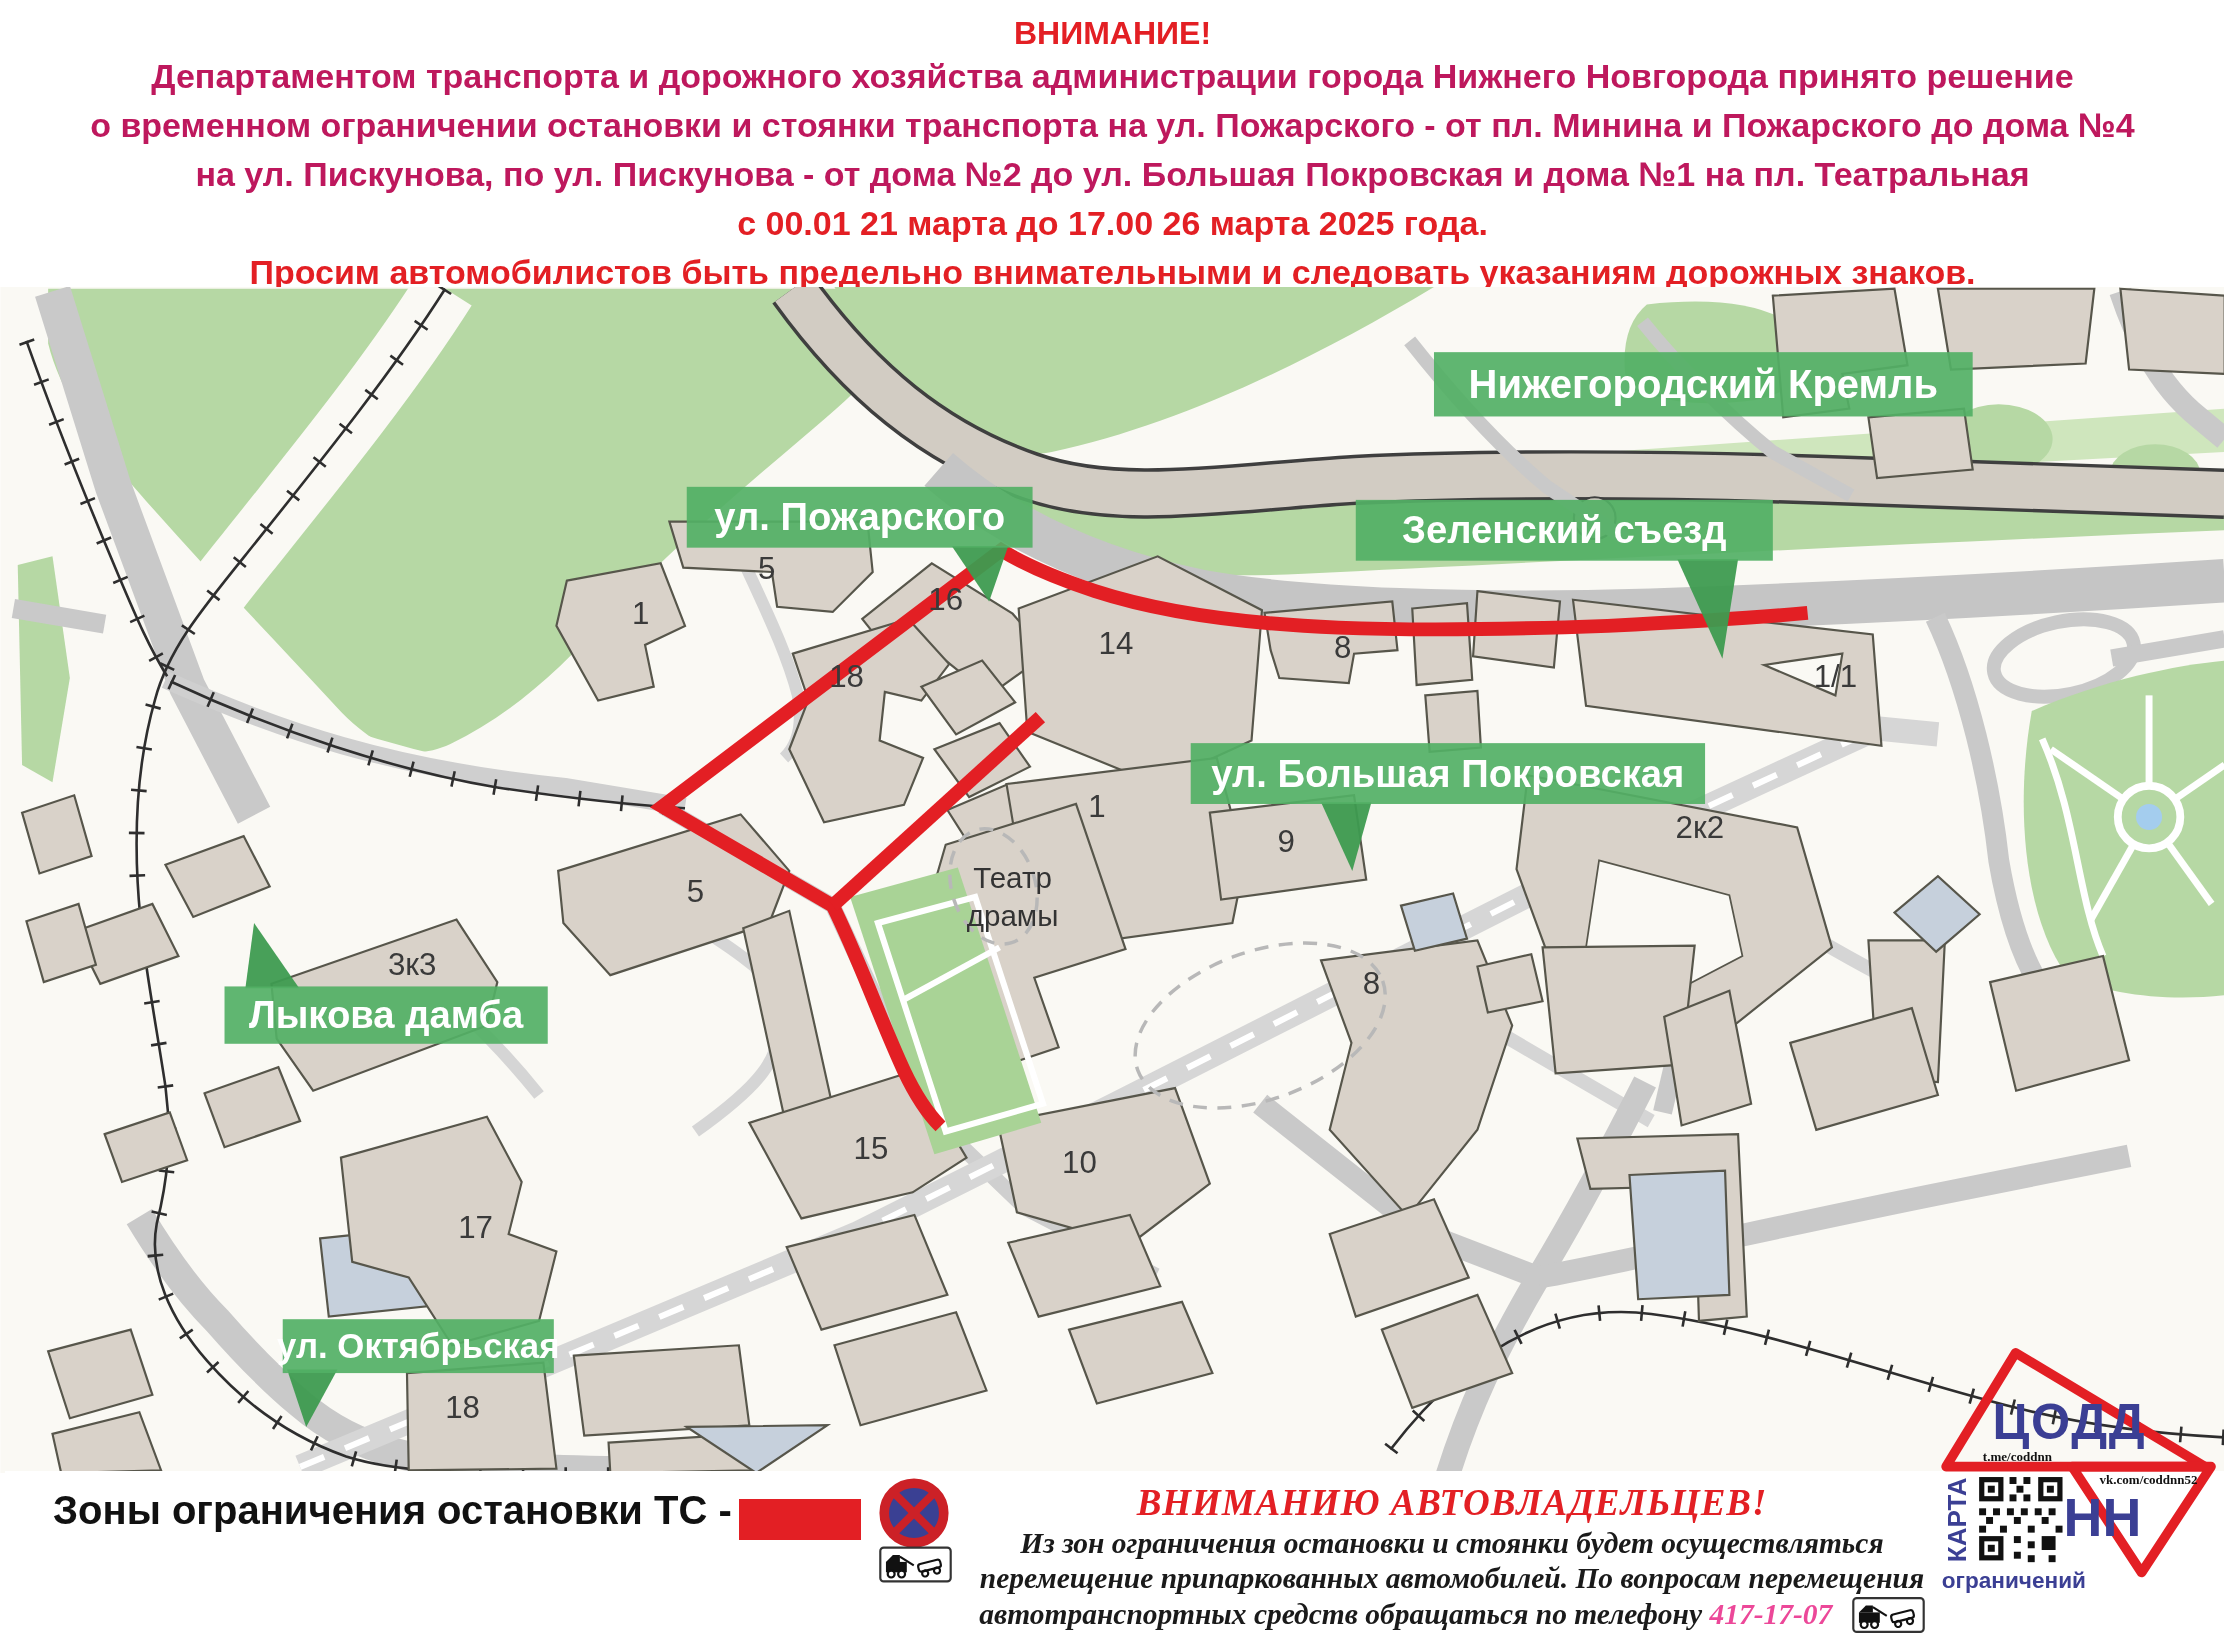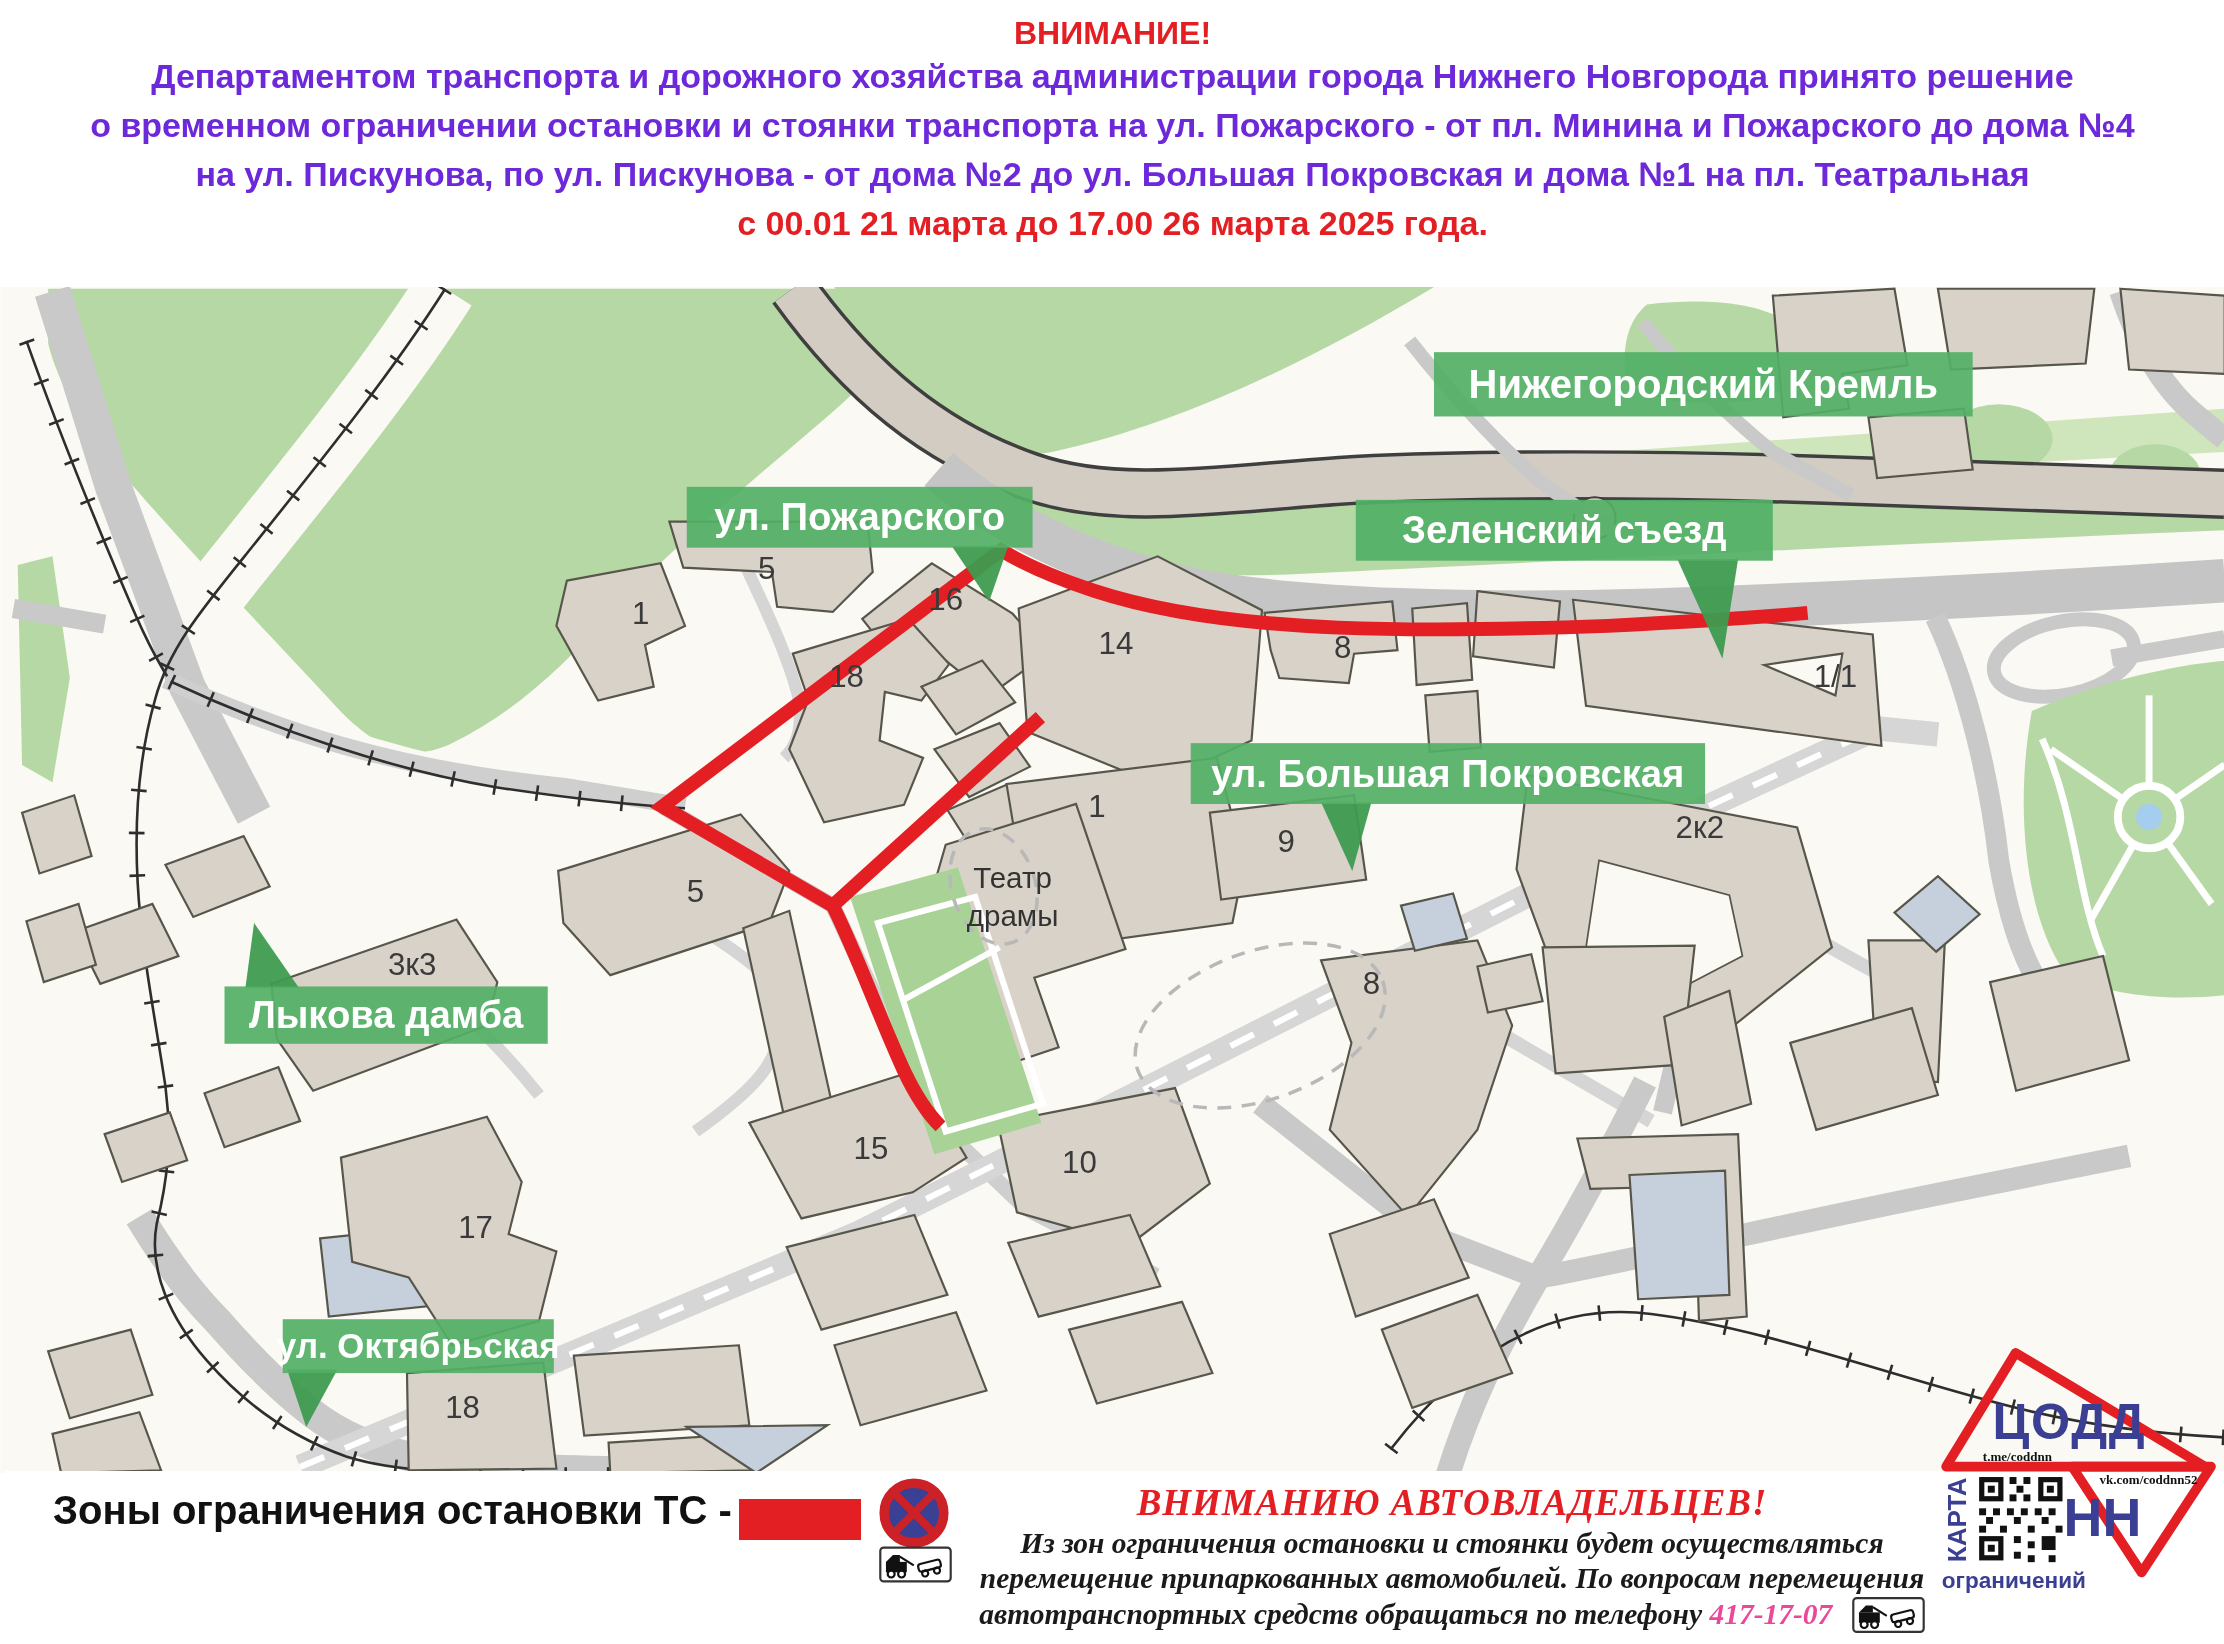--- a/index.html
+++ b/index.html
@@ -2,21 +2,21 @@
 <html style="font-size:14px"><head>
 <meta charset="utf-8">
 <style>
   html,body{margin:0;padding:0;background:#fff;}
   .poster{position:relative;width:2225px;height:1644px;background:#fff;overflow:hidden;
           font-family:"Liberation Sans",sans-serif;}
   
   .header{position:absolute;left:0;top:0;width:2225px;height:287px;text-align:center;}
   .header div{white-space:nowrap;}
   .h-title{margin-top:14px;font-size:32px;font-weight:bold;color:#e31f24;line-height:38px;}
-  .h-black{font-size:34px;font-weight:bold;color:#6d28d9;line-height:49px;}
+  .h-black{font-size:34px;font-weight:bold;color:#be185d;line-height:49px;}
   .h-red{font-size:34px;font-weight:bold;color:#e31f24;line-height:49px;}
   
   .map{position:absolute;left:0;top:287px;width:2225px;height:1186px;}
   .map svg{display:block;}
   .bld{fill:#d9d2c9;stroke:#57564b;stroke-width:2.5;}
   .bldb{fill:#c6d0dc;stroke:#57564b;stroke-width:2.5;}
   .bnum{font-family:"Liberation Sans",sans-serif;font-size:36px;fill:#3a3a3a;text-anchor:middle;}
   .banner{fill:#53b065;fill-opacity:.92;}
   .pointer{fill:#3e9b50;fill-opacity:.95;}
   .btxt{font-family:"Liberation Sans",sans-serif;font-weight:bold;fill:#fff;text-anchor:middle;}
@@ -45,20 +45,21 @@
 <body>
 
 <div class="poster">
 
   <div class="header">
     <div class="h-title">ВНИМАНИЕ!</div>
     <div class="h-black">Департаментом транспорта и дорожного хозяйства администрации города Нижнего Новгорода принято решение</div>
     <div class="h-black">о временном ограничении остановки и стоянки транспорта на ул. Пожарского - от пл. Минина и Пожарского до дома №4</div>
     <div class="h-black">на ул. Пискунова, по ул. Пискунова - от дома №2 до ул. Большая Покровская и дома №1 на пл. Театральная</div>
     <div class="h-red">с 00.01 21 марта до 17.00 26 марта 2025 года.</div>
+    <div class="h-red">Просим автомобилистов быть предельно внимательными и следовать указаниям дорожных знаков.</div>
   </div>
 
   <div class="map">
   <svg width="2225" height="1186" viewBox="0 330 2560 1365">
     <rect x="0" y="330" width="2560" height="1365" fill="#faf9f4"></rect>
 
     <g>
       <path d="M55,332 L1040,332 C1050,390 1000,440 925,502 C845,570 765,638 700,708 C645,770 588,822 518,856 C470,878 430,862 380,806 C310,730 230,648 158,565 C105,505 68,448 55,395 Z" fill="#b6d8a4"></path>
       <path d="M940,330 L1650,330 C1500,420 1350,490 1210,520 C1100,540 1010,430 960,330 Z" fill="#b6d8a4"></path>
       <path d="M1560,540 L2560,470 L2560,520 L1580,572 Z" fill="#cfe6bd"></path>

